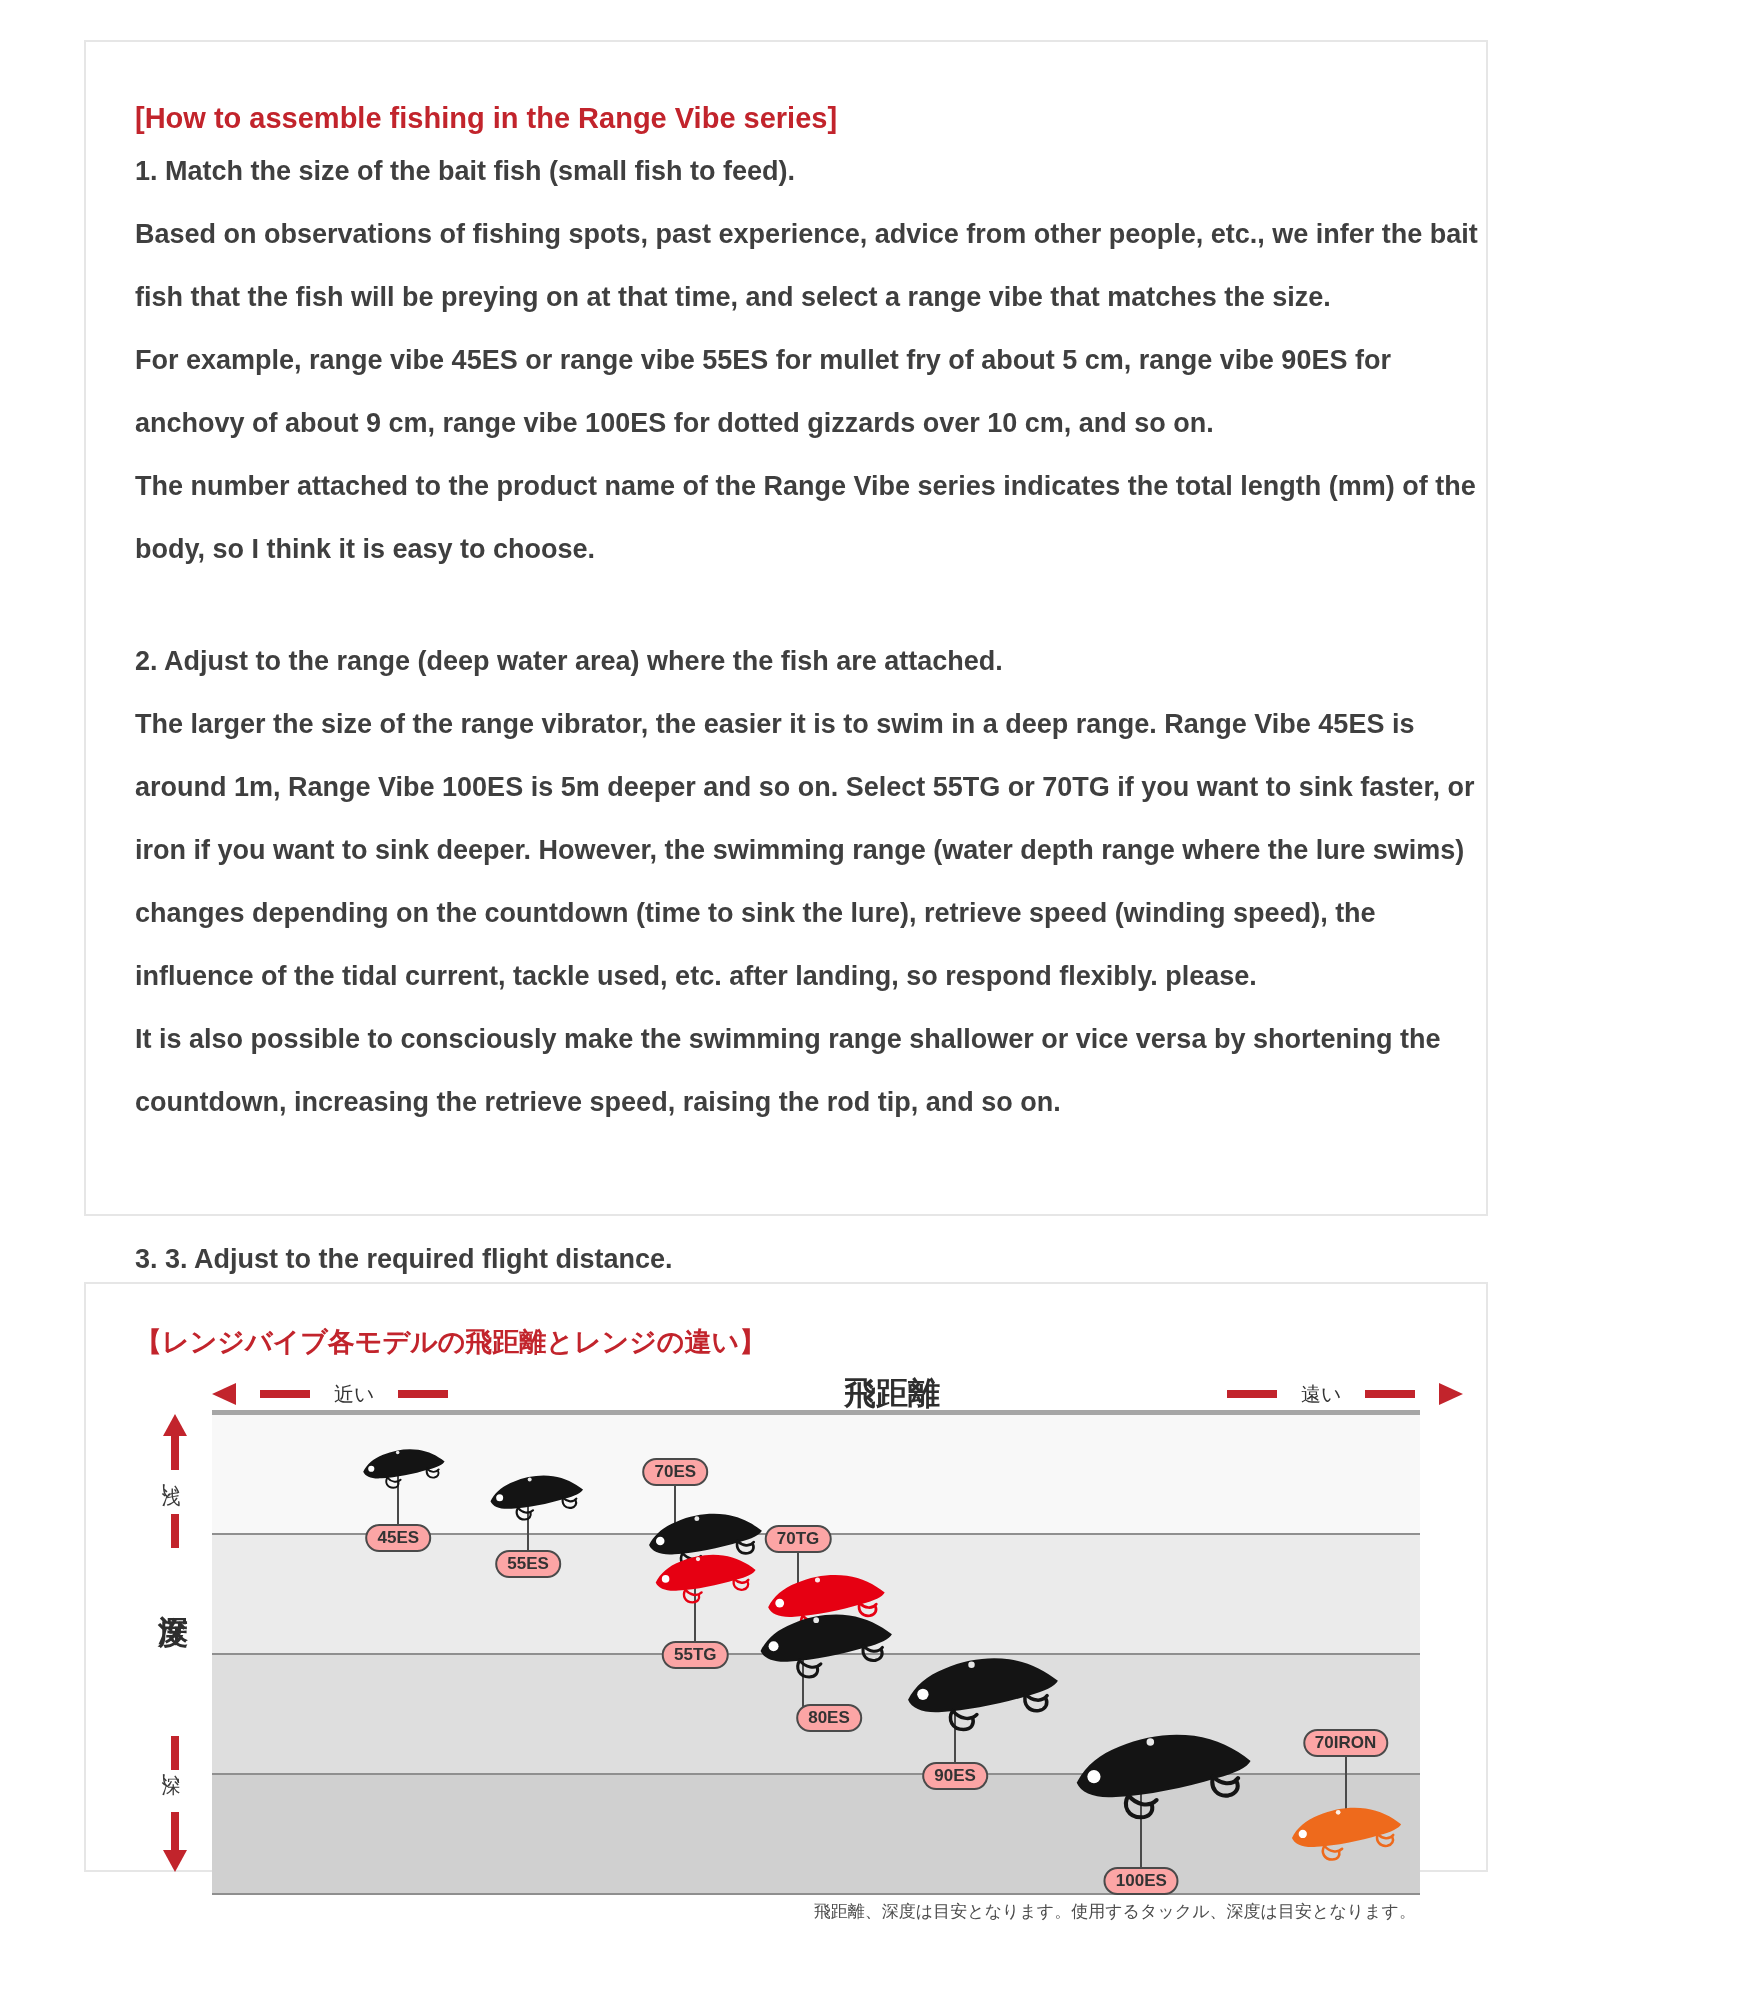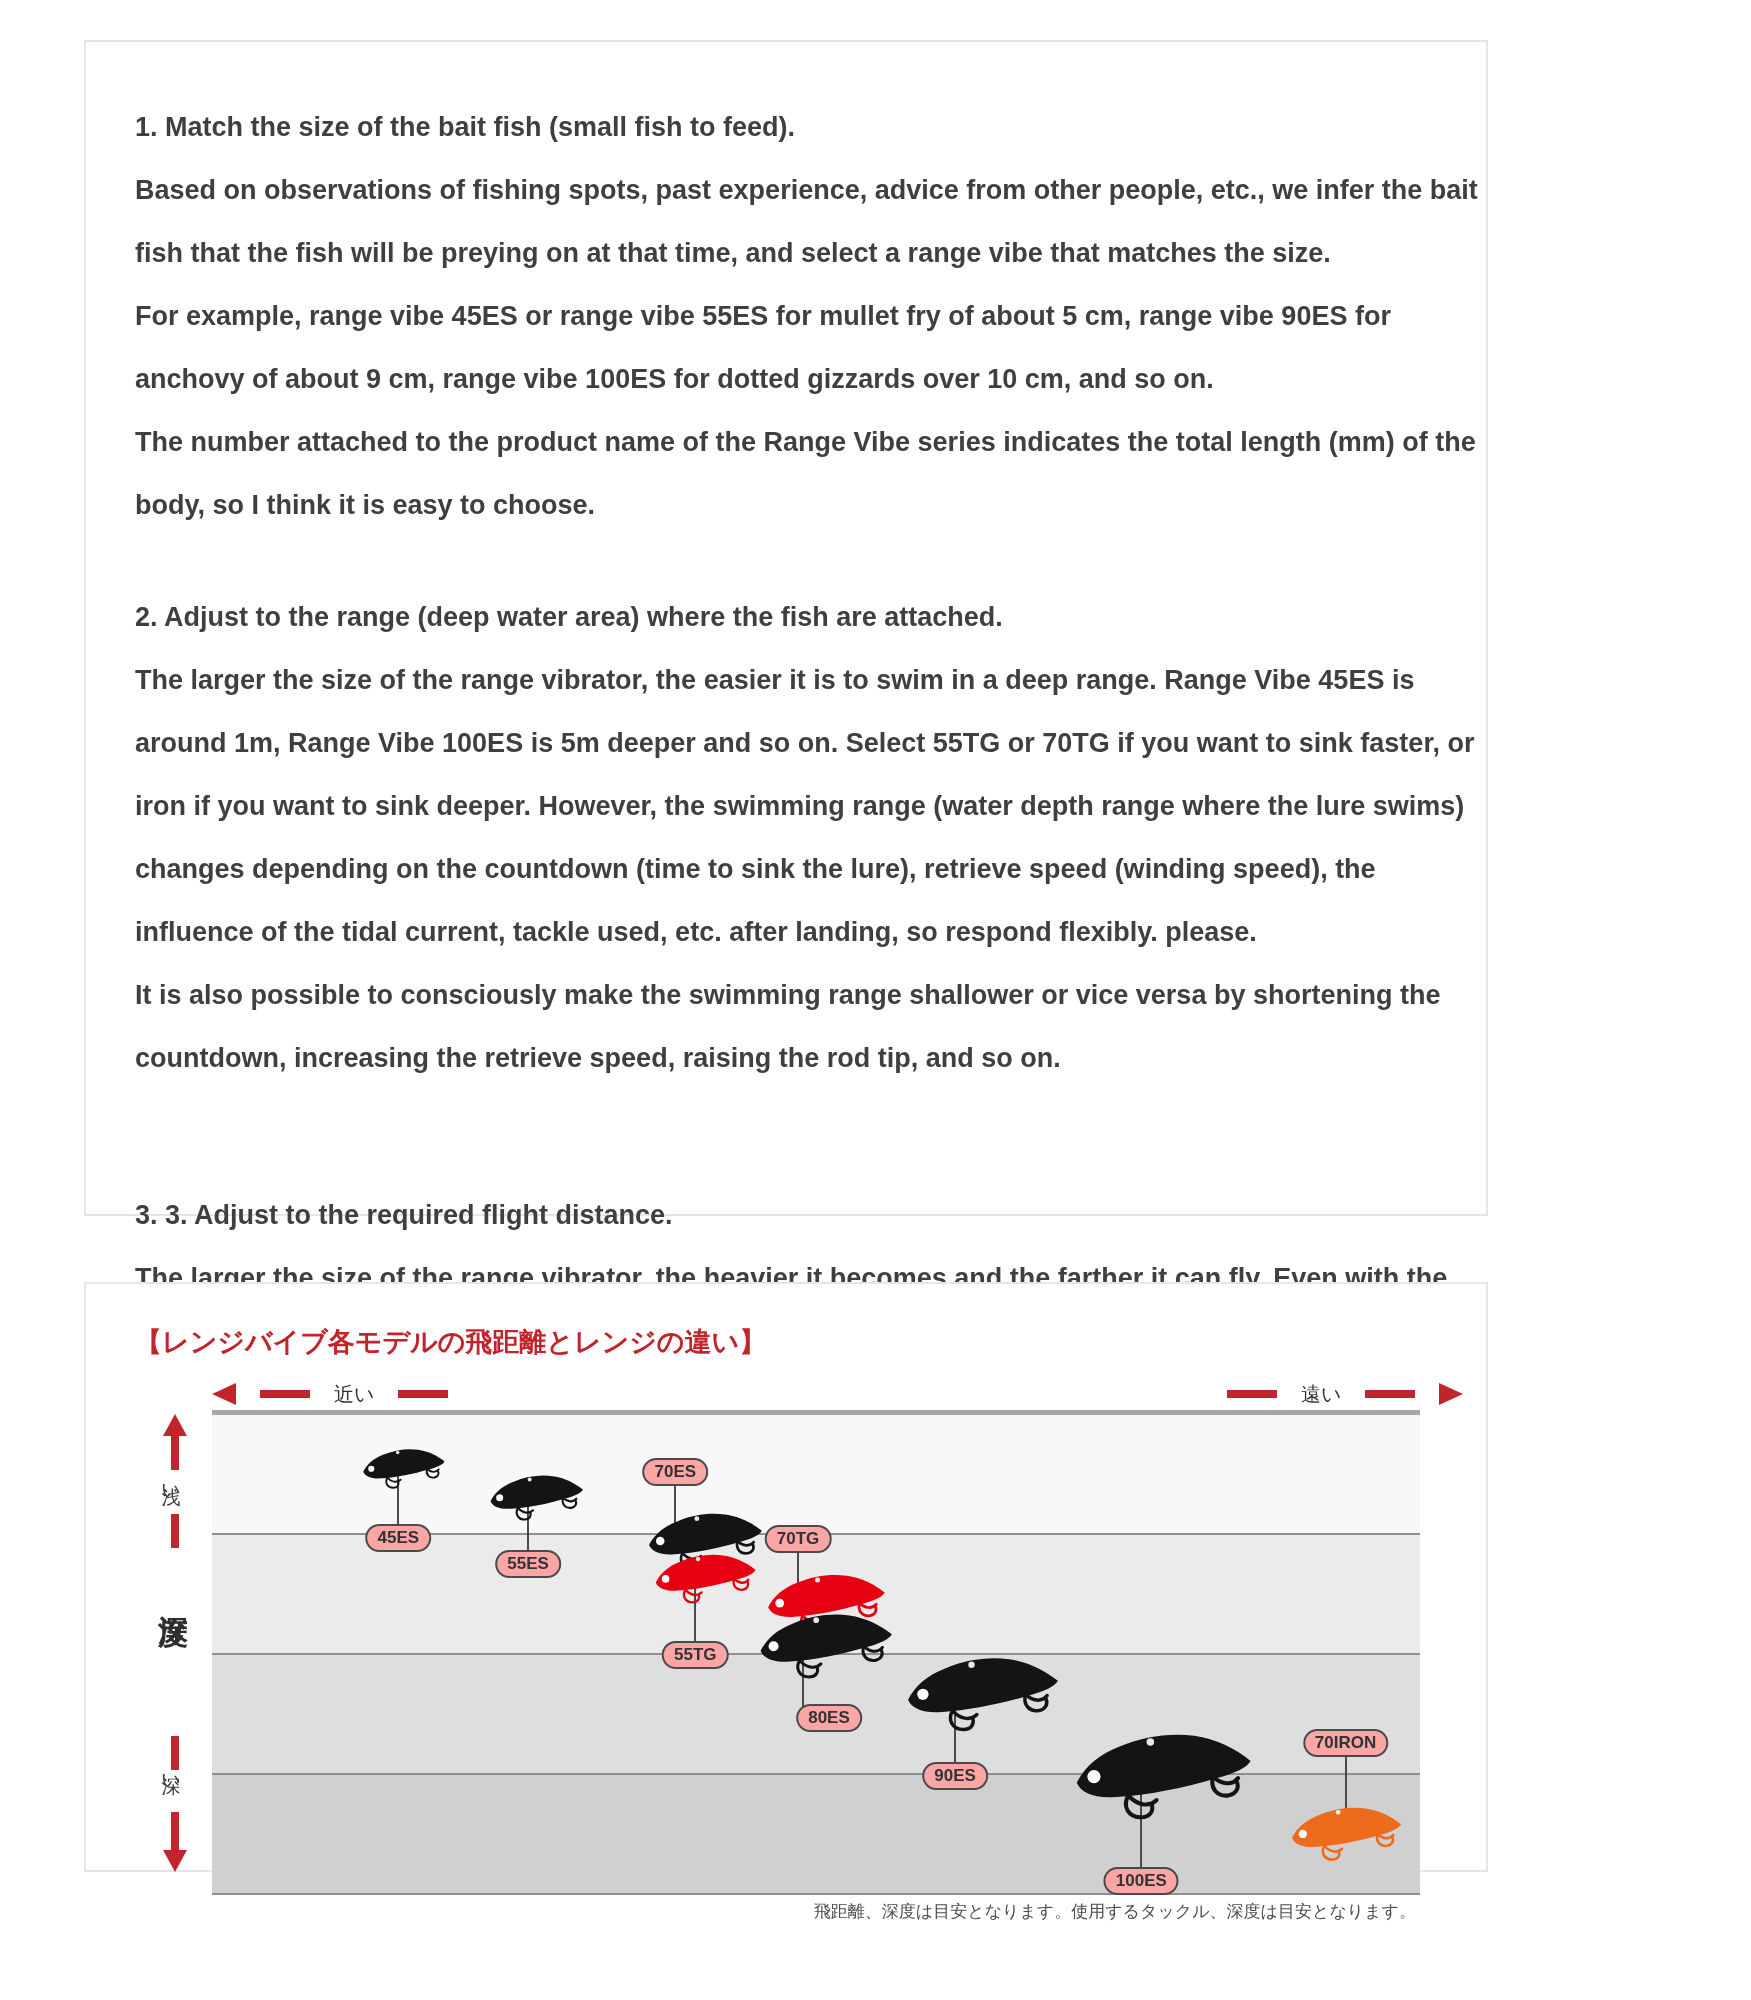--- a/index.html
+++ b/index.html
@@ -70,20 +70,21 @@
     <g fill="none" stroke="currentColor" stroke-width="2.6" stroke-linecap="round">
       <path d="M36,46 c-4,7 0,14 8,14 c6,0 8,-4 7,-8"></path>
       <path d="M36,46 c5,6 13,8 18,3"></path>
       <path d="M90,34 c-2,8 3,13 10,12 c5,-1 7,-5 5,-9"></path>
       <path d="M90,34 c5,5 12,6 16,1"></path>
     </g>
   </symbol>
 </svg>
 
 <section class="card" id="card-article">
+  <h1 class="article-heading">[How to assemble fishing in the Range Vibe series]</h1>
   <p class="para" id="para-1">1. Match the size of the bait fish (small fish to feed).
 Based on observations of fishing spots, past experience, advice from other people, etc., we infer the bait
 fish that the fish will be preying on at that time, and select a range vibe that matches the size.
 For example, range vibe 45ES or range vibe 55ES for mullet fry of about 5 cm, range vibe 90ES for
 anchovy of about 9 cm, range vibe 100ES for dotted gizzards over 10 cm, and so on.
 The number attached to the product name of the Range Vibe series indicates the total length (mm) of the
 body, so I think it is easy to choose.</p>
   <p class="para" id="para-2">2. Adjust to the range (deep water area) where the fish are attached.
 The larger the size of the range vibrator, the easier it is to swim in a deep range. Range Vibe 45ES is
 around 1m, Range Vibe 100ES is 5m deeper and so on. Select 55TG or 70TG if you want to sink faster, or
@@ -96,20 +97,21 @@
 The larger the size of the range vibrator, the heavier it becomes and the farther it can fly. Even with the
 same size, TG (tungsten weight) can increase the flight distance. The iron produces a flight distance
 comparable to that of a metal jig.
 If there is a structure (a structure where fish will attach) or a boil (fish bounce) occurs at a distance that
 cannot be reached by a small size, select a size that can reach it.</p>
 </section>
 
 <section class="card" id="card-figure">
   <h2 class="fig-heading">【レンジバイブ各モデルの飛距離とレンジの違い】</h2>
 
+  <div class="axis-title">飛距離</div>
 
   <div class="arrow-row" id="near-arrow">
     <span class="tri tri-left"></span>
     <span class="abar"></span>
     <span class="arrow-label">近い</span>
     <span class="abar"></span>
   </div>
   <div class="arrow-row" id="far-arrow">
     <span class="abar"></span>
     <span class="arrow-label">遠い</span>

